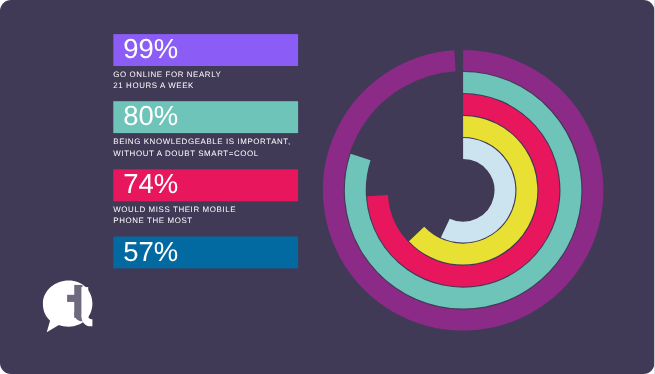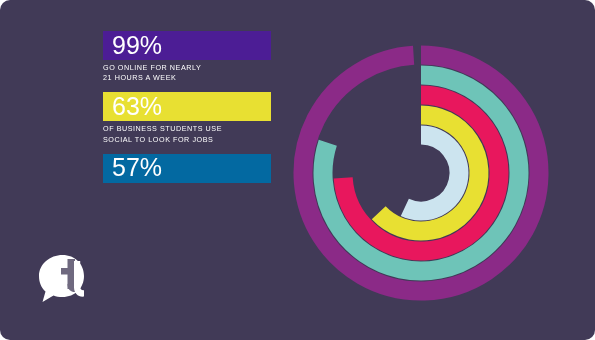--- a/index.html
+++ b/index.html
@@ -80,36 +80,43 @@
 </head>
 <body>
 
 <div id="canvas">
 
   <div id="backdrop" style="background: rgb(65, 58, 87);"></div>
 
   <div id="stats">
 
     <div class="stat">
-      <div class="stat-bar" style="background: #4c1d95;">
+      <div class="stat-bar" style="background: #8b5cf6;">
         <span class="stat-pct">99%</span>
       </div>
       <div class="stat-desc">GO ONLINE FOR NEARLY
 21 HOURS A WEEK</div>
     </div>
 
-
+    <div class="stat">
+      <div class="stat-bar" style="background: rgb(110, 196, 184);">
+        <span class="stat-pct">80%</span>
+      </div>
+      <div class="stat-desc">BEING KNOWLEDGEABLE IS IMPORTANT,
+WITHOUT A DOUBT SMART=COOL</div>
+    </div>
 
     <div class="stat">
-      <div class="stat-bar" style="background: rgb(232, 224, 50);">
-        <span class="stat-pct">63%</span>
+      <div class="stat-bar" style="background: rgb(232, 23, 93);">
+        <span class="stat-pct">74%</span>
       </div>
-      <div class="stat-desc">OF BUSINESS STUDENTS USE
-SOCIAL TO LOOK FOR JOBS</div>
+      <div class="stat-desc">WOULD MISS THEIR MOBILE
+PHONE THE MOST</div>
     </div>
+
 
     <div class="stat">
       <div class="stat-bar" style="background: #0369a1;">
         <span class="stat-pct" style="color: rgb(255, 255, 255);">57%</span>
       </div>
     </div>
 
   </div>
 
   <svg id="logo" viewBox="0 0 58 58">

